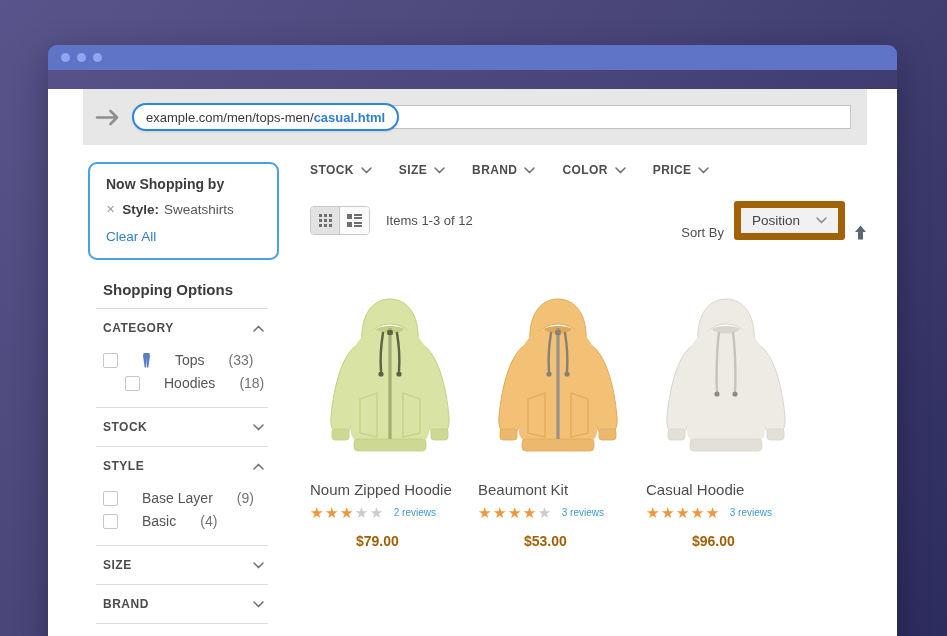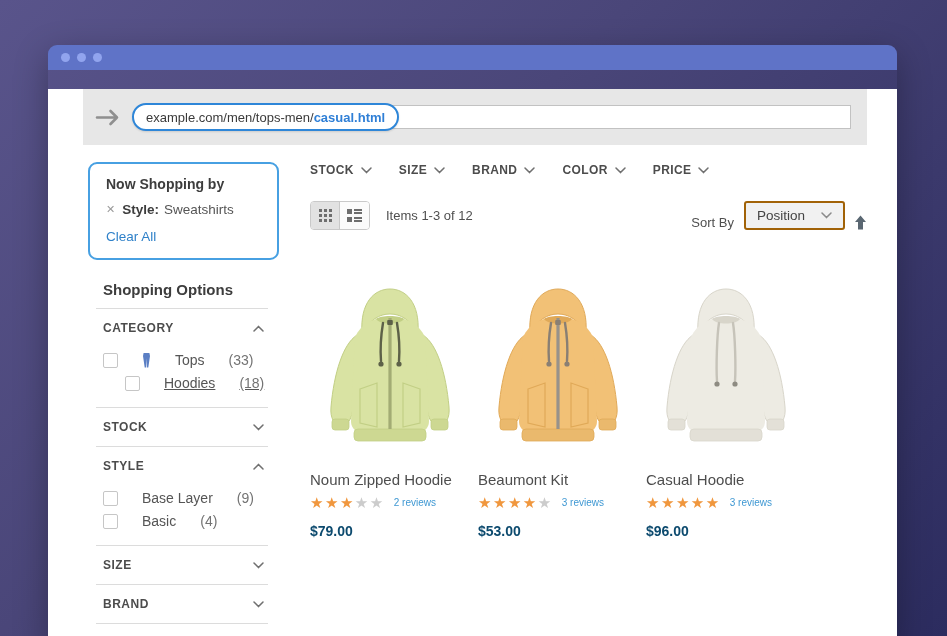--- a/index.html
+++ b/index.html
@@ -44,51 +44,51 @@
   .filter-label{ font-weight:700; color:#3d3d3d; margin-right:5px; }
   .clear-all{ display:inline-block; margin-top:12px; font-size:13.5px; color:#2f81c9; cursor:pointer; }
 
   .options-title{ margin:21px 0 3px 15px; font-size:15px; font-weight:700; color:#3d3d3d; }
   .sections{ margin-left:8px; width:172px; border-bottom:1px solid #dcdcdc; margin-top:10px; }
   .sec{ border-top:1px solid #dcdcdc; }
   .sec-header{ display:flex; align-items:center; justify-content:space-between; padding:12px 4px 12px 7px; cursor:pointer; }
   .sec-label{ font-size:12px; font-weight:700; letter-spacing:.5px; color:#4c4c4c; }
   .sec-items{ padding:0 0 9px 7px; }
   .opt-row{ display:flex; align-items:center; gap:24px; margin:5px 0 7px; font-size:14px; color:#555; cursor:pointer; }
-  .opt-row.indent{ margin-left:22px;text-decoration:underline; }
+  .opt-row.indent{ margin-left:22px; }
   .checkbox{ width:15px; height:15px; border:1px solid #c6c6c6; border-radius:2px; background:#fff; flex:none; }
   .opt-count{ color:#737373; }
 
   
   .filter-row{ display:flex; gap:27px; align-items:center; margin-top:1px; }
   .filter-item{ display:flex; align-items:center; gap:7px; font-size:12px; font-weight:700; letter-spacing:.4px; color:#4c4c4c; cursor:pointer; }
 
   
   .toolbar{ display:flex; align-items:center; margin-top:24px; }
   .view-toggle{ display:flex; border:1px solid #c9c9c9; border-radius:4px; overflow:hidden; }
   .view-btn{ width:29px; height:27px; display:flex; align-items:center; justify-content:center; cursor:pointer; }
   .view-btn.grid{ background:#e2e2e2; border-right:1px solid #c9c9c9; }
   .view-btn.list{ background:#fbfbfb; }
   .items-count{ margin-left:16px; font-size:13px; color:#4f4f4f; }
   .toolbar-right{ margin-left:auto; display:flex; align-items:flex-end; }
   .sort-label{ font-size:13px; color:#4f4f4f; margin-right:10px; }
-  .sort-select{ display:flex; align-items:center; gap:16px; background:#f1f1f1; border:2px solid #a16207; border-radius:3px; padding:5px 11px; font-size:13.5px; color:#444; cursor:pointer; }
+  .sort-select{ display:flex; align-items:center; gap:16px; background:#f1f1f1; border:7px solid #a16207; border-radius:3px; padding:5px 11px; font-size:13.5px; color:#444; cursor:pointer; }
   .sort-dir{ margin-left:9px; display:flex; align-items:center; cursor:pointer; }
 
   
   .products{ display:flex; margin-top:37px; gap:8px; }
   .product-card{ width:160px; }
   .product-image{ width:160px; height:198px; display:flex; align-items:flex-start; justify-content:center; cursor:pointer; }
   .product-name{ margin-top:6px; font-size:15px; color:#4d4d4d; cursor:pointer; }
   .rating-row{ display:flex; align-items:center; margin-top:7px; }
   .stars{ font-size:15px; letter-spacing:1.5px; line-height:1; }
   .star.filled{ color:#f0973e; }
   .star.empty{ color:#cccccc; }
   .reviews-link{ font-size:10px; color:#3f98d3; margin-left:9px; cursor:pointer; }
-  .price{ margin-top:13px; font-size:14px; font-weight:700; color:#0c4a6e; }
+  .price{ margin-top:13px; font-size:14px; font-weight:700; color:#a16207;margin-left:46px; }
 </style>
 </head>
 <body>
 
 <div class="window">
   <div class="titlebar">
     <span class="dot"></span>
     <span class="dot"></span>
     <span class="dot"></span>
   </div>

